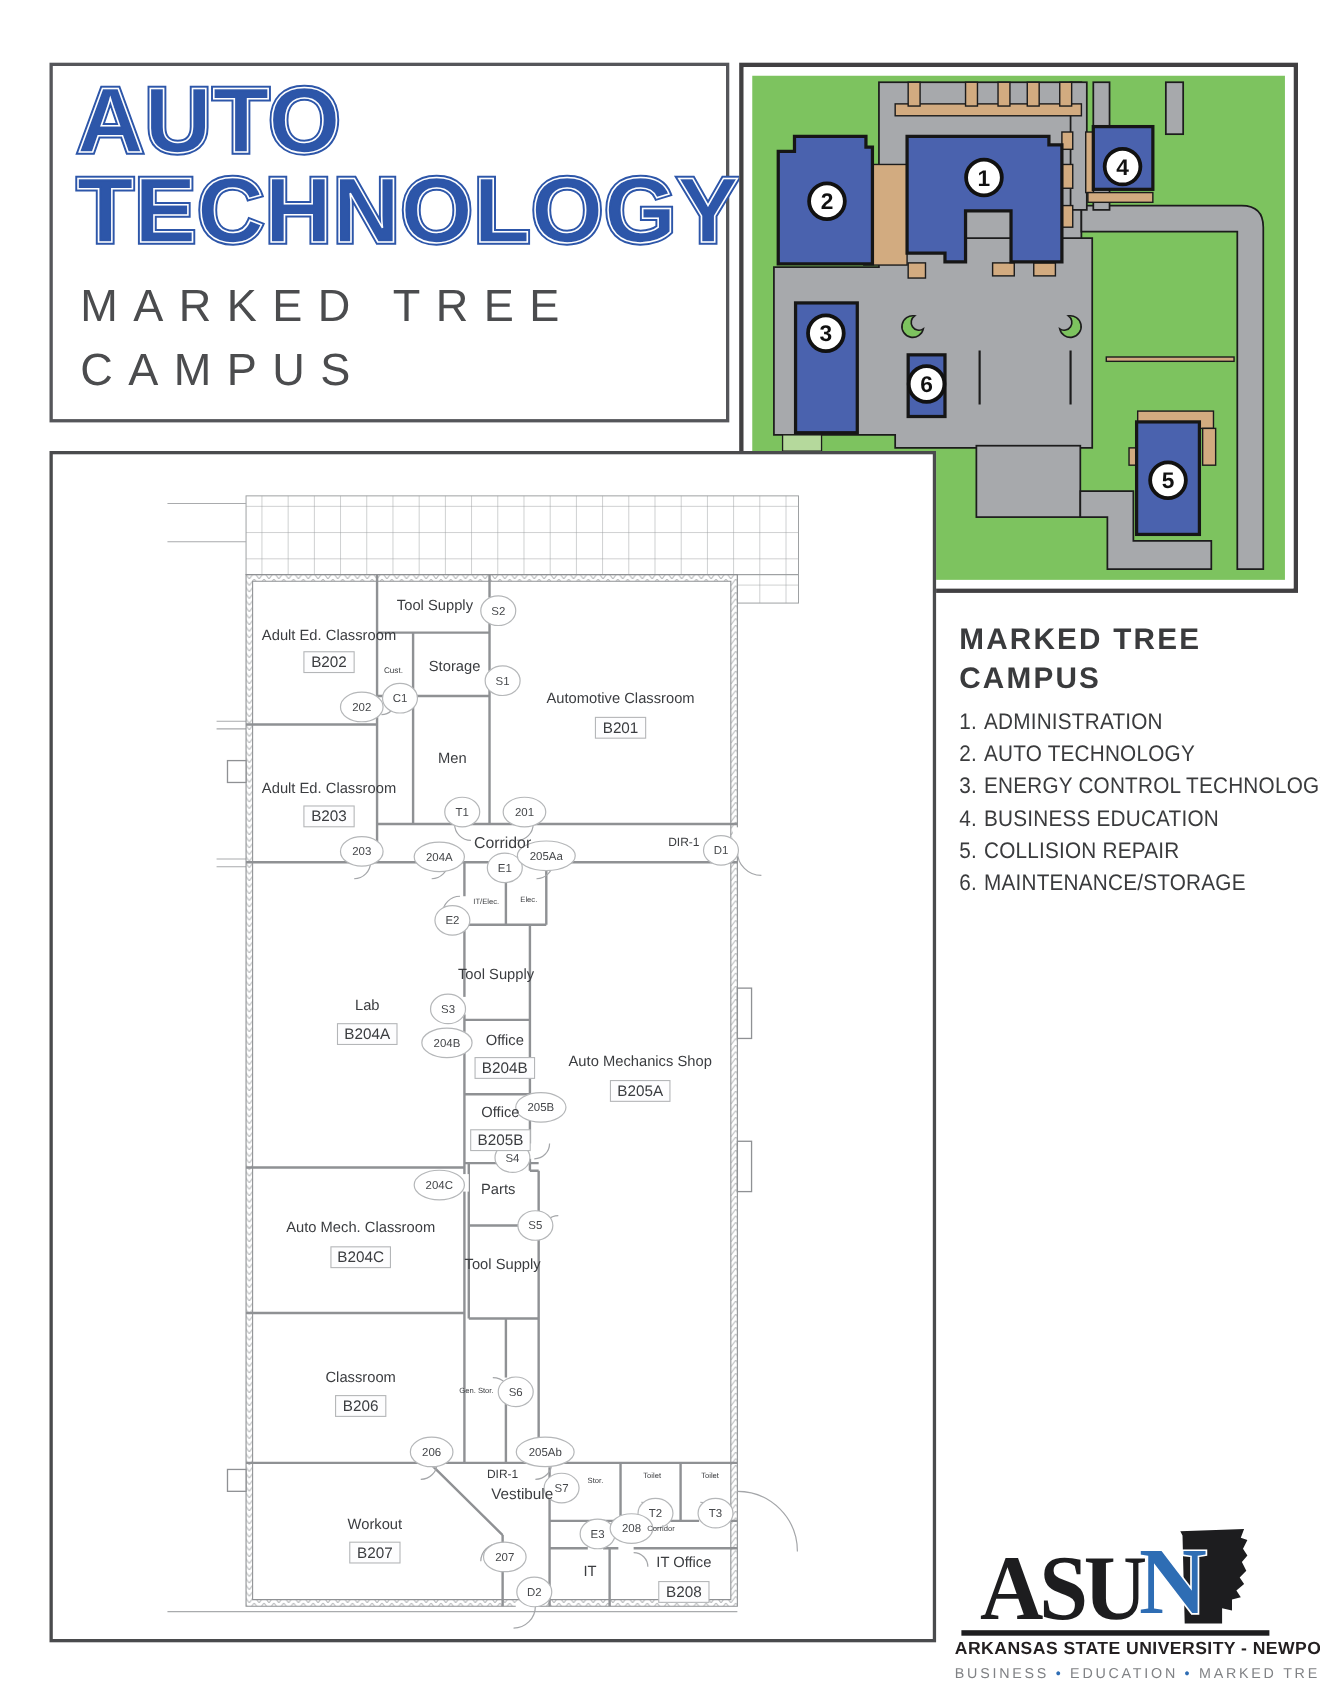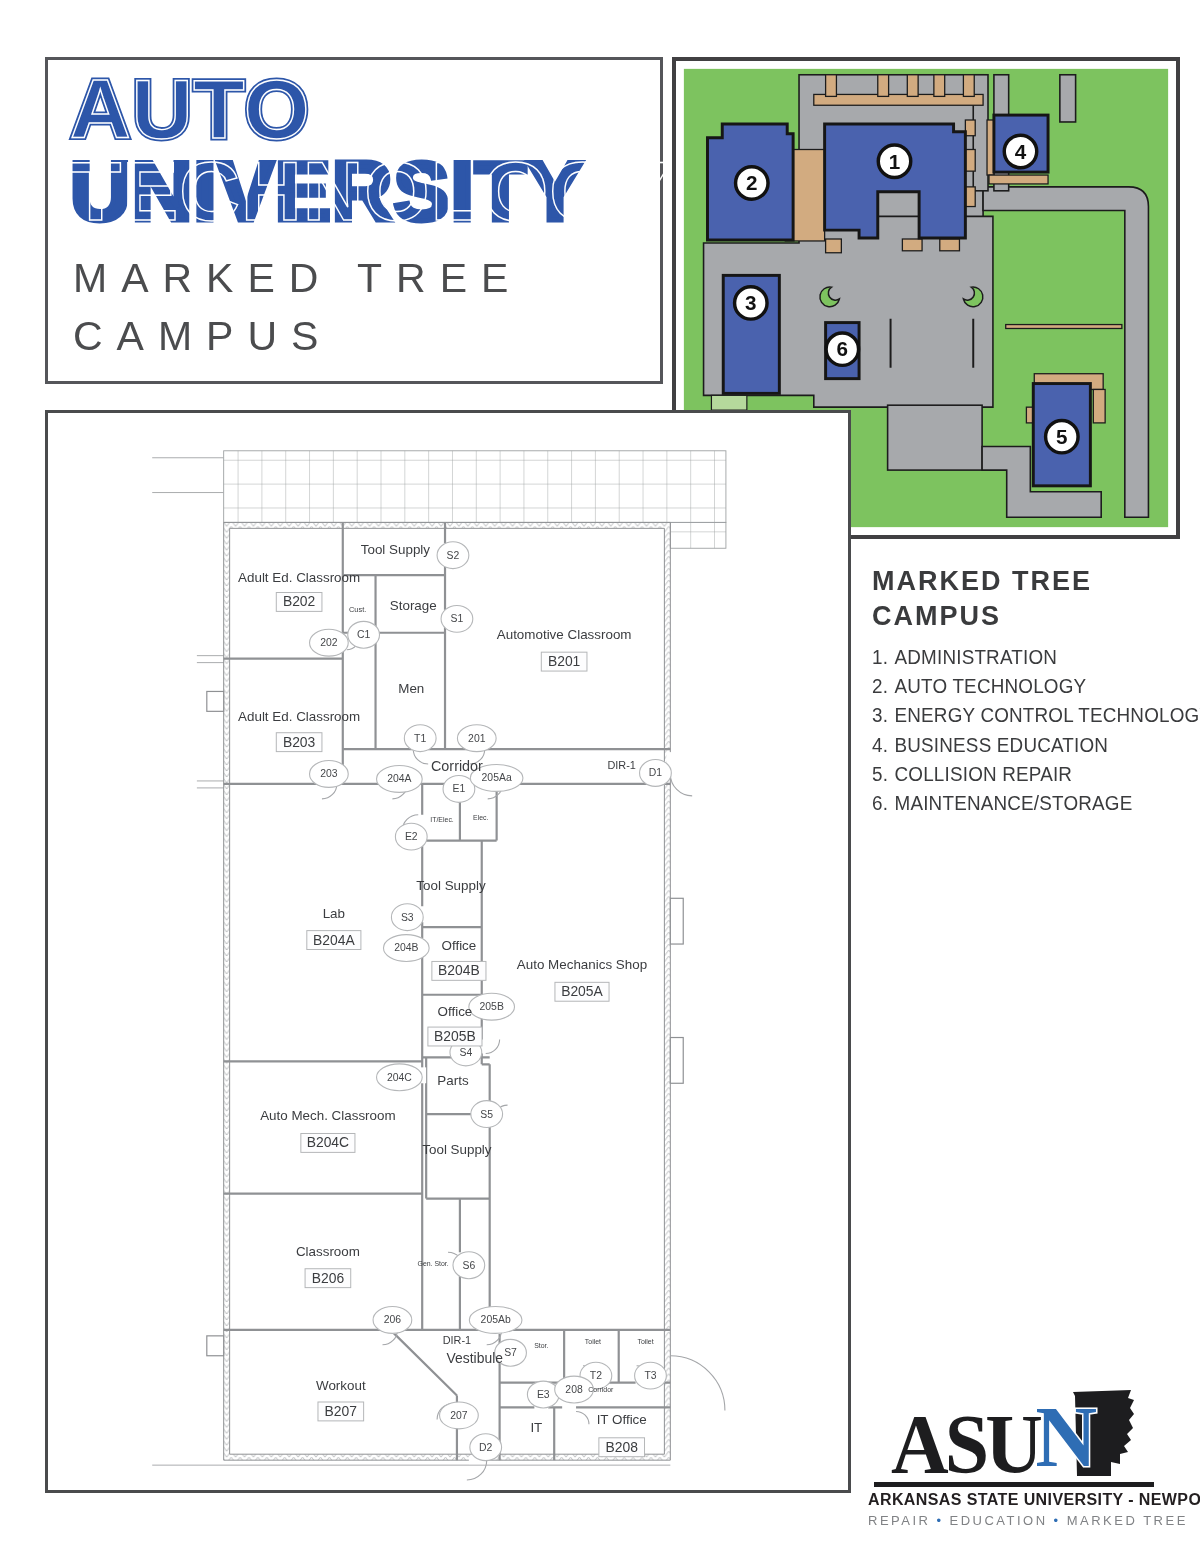--- a/index.html
+++ b/index.html
@@ -63,21 +63,21 @@
   #logo-line2{margin-top:4px;font-size:13px;letter-spacing:2.5px;color:#808285;white-space:nowrap;}
   .logo-bullet{color:#2e6db4;margin:0 6px;}
 </style>
 </head>
 <body>
 
 <div id="page">
 
   <div id="title-box">
     <div class="title-line" id="title-line1" data-text="AUTO">AUTO</div>
-    <div class="title-line" data-text="TECHNOLOGY">UNIVERSITY</div>
+    <div class="title-line" data-text="TECHNOLOGY">TECHNOLOGY</div>
     <div class="subtitle-line" id="subtitle1">MARKED TREE</div>
     <div class="subtitle-line">CAMPUS</div>
   </div>
 
   <div id="campus-map">
     <svg viewBox="0 0 508 482" preserveAspectRatio="none">
       <rect x="0" y="0" width="508" height="482" fill="#fff"></rect>
       <rect x="8" y="8" width="492" height="466" fill="#7dc35f"></rect>
       <g>
         <rect class="road" x="125" y="14" width="187" height="150"></rect>
@@ -370,17 +370,17 @@
     <div id="wordmark">
       <span id="logo-asu">ASU</span>
       <svg id="logo-state-wrap" viewBox="0 0 104 92">
         <polygon fill="#1d1d1f" points="36,4 94,2 91,10 97,12 93,20 97,26 92,32 96,40 90,46 94,52 87,58 91,64 83,66 83,76 74,74 74,88 40,88 38,8"></polygon>
         <text x="-2" y="78" font-family="Liberation Serif, serif" font-weight="bold" font-size="86" fill="#2e6db4" stroke="#ffffff" stroke-width="3" paint-order="stroke">N</text>
       </svg>
     </div>
     <div id="logo-bar"></div>
     <div id="logo-line1">ARKANSAS STATE UNIVERSITY - NEWPORT</div>
     <div id="logo-line2">
-      <span>REPAIR</span><span class="logo-bullet">•</span><span>EDUCATION</span><span class="logo-bullet">•</span><span>MARKED TREE</span>
+      <span>BUSINESS</span><span class="logo-bullet">•</span><span>EDUCATION</span><span class="logo-bullet">•</span><span>MARKED TREE</span>
     </div>
   </div>
 
 </div>
 
 </body></html>

